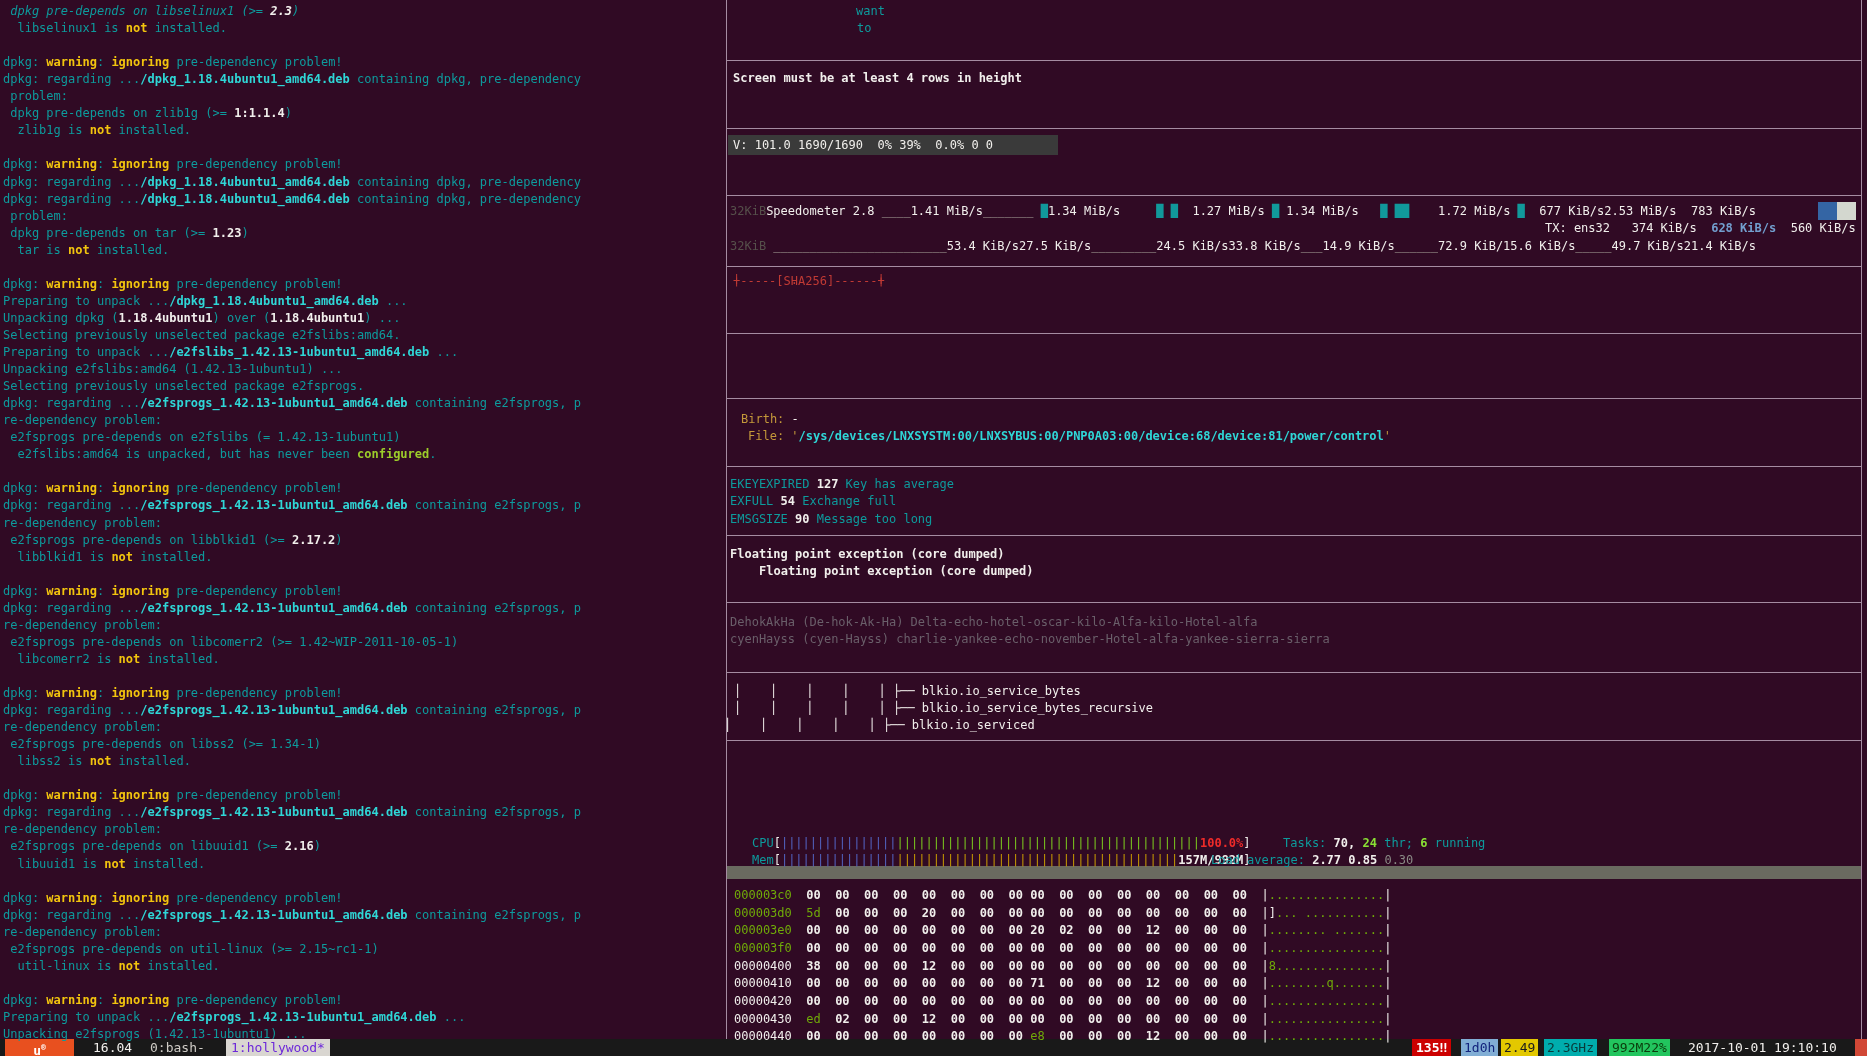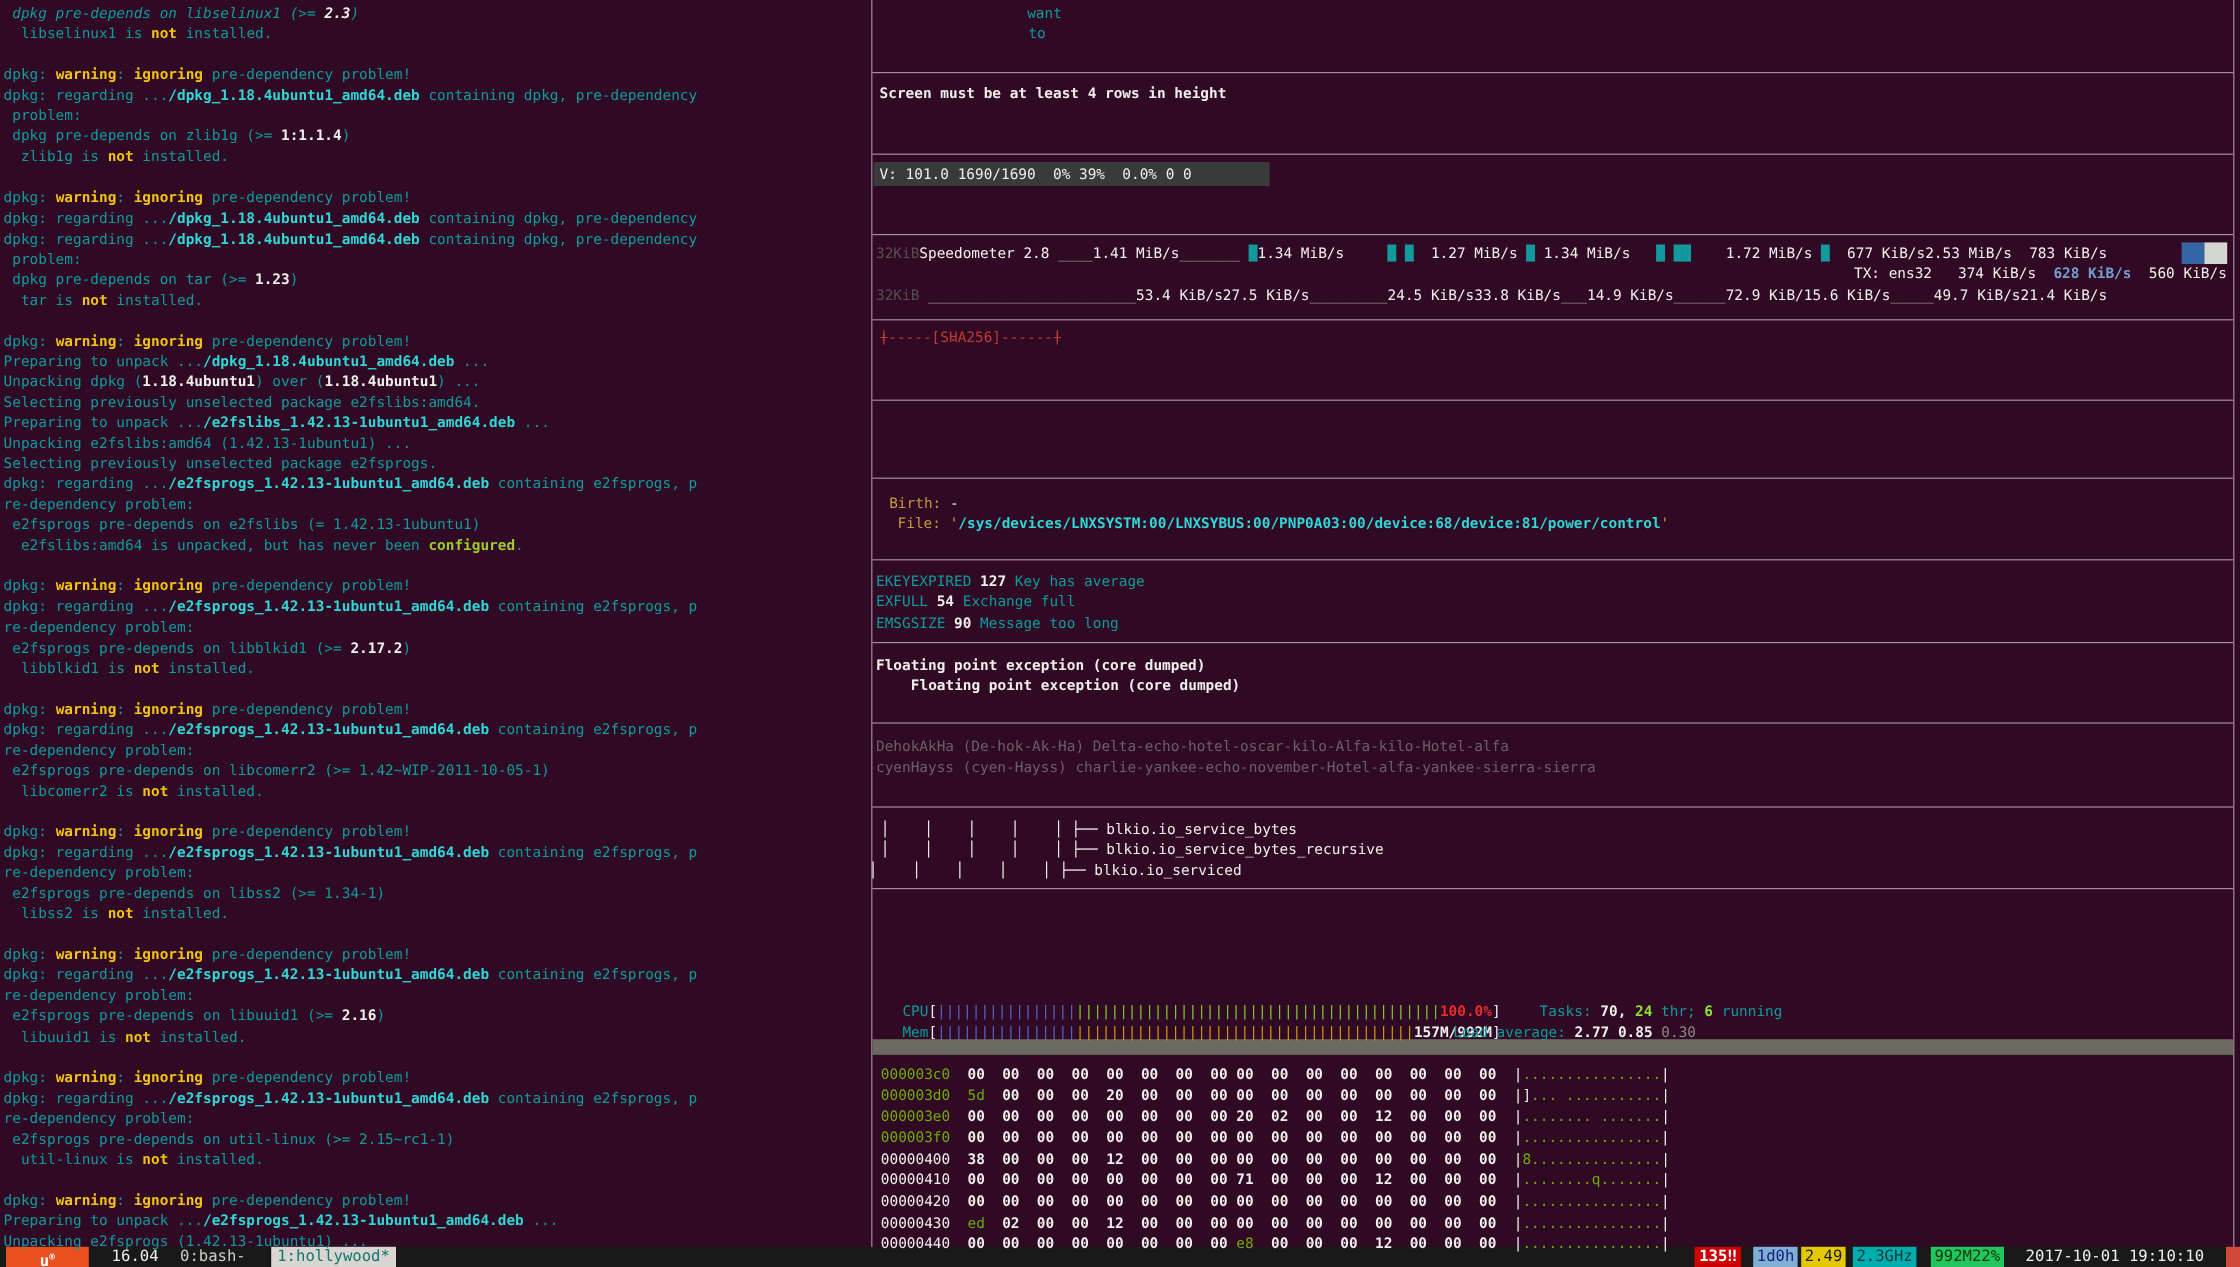--- a/index.html
+++ b/index.html
@@ -29,21 +29,21 @@
   .s-y{color:var(--ylabel);}
   .s-gb2{color:var(--green2);font-weight:bold;}
 
   #statusbar{position:absolute;left:0;top:1039px;width:1867px;height:17px;background:#191919;
              font:13px/17px "DejaVu Sans Mono",monospace;}
   #statusbar .seg{position:absolute;top:0;height:17px;white-space:pre;}
   #sb-logo{left:5px;width:69px;background:#e8501f;color:#ffffff;text-align:center;font-weight:bold;}
   #sb-logo sup{font-size:8px;}
   #sb-version{left:93px;color:#f1efec;}
   #sb-win0{left:150px;color:#cfccc6;}
-  #sb-win1{left:226px;background:#d9d6d1;color:#0f766e;padding:0 5px;}
+  #sb-win1{left:226px;background:#d9d6d1;color:#6d28d9;padding:0 5px;}
   #sb-alert{left:1412px;background:#cc0000;color:#ffffff;padding:0 4px;font-weight:bold;}
   #sb-uptime{left:1461px;background:#81aed5;color:#12237c;padding:0 3px;}
   #sb-load{left:1501px;background:#e3c800;color:#1c1c1c;padding:0 3px;}
   #sb-freq{left:1544px;background:#00adad;color:#083a3a;padding:0 3px;}
   #sb-mem{left:1609px;background:#22c55e;color:#0b3b0b;padding:0 3px;}
   #sb-date{left:1688px;color:#f1efec;}
   #sb-redcap{left:1855px;width:12px;background:#d14836;}
 </style>
 </head>
 <body>

